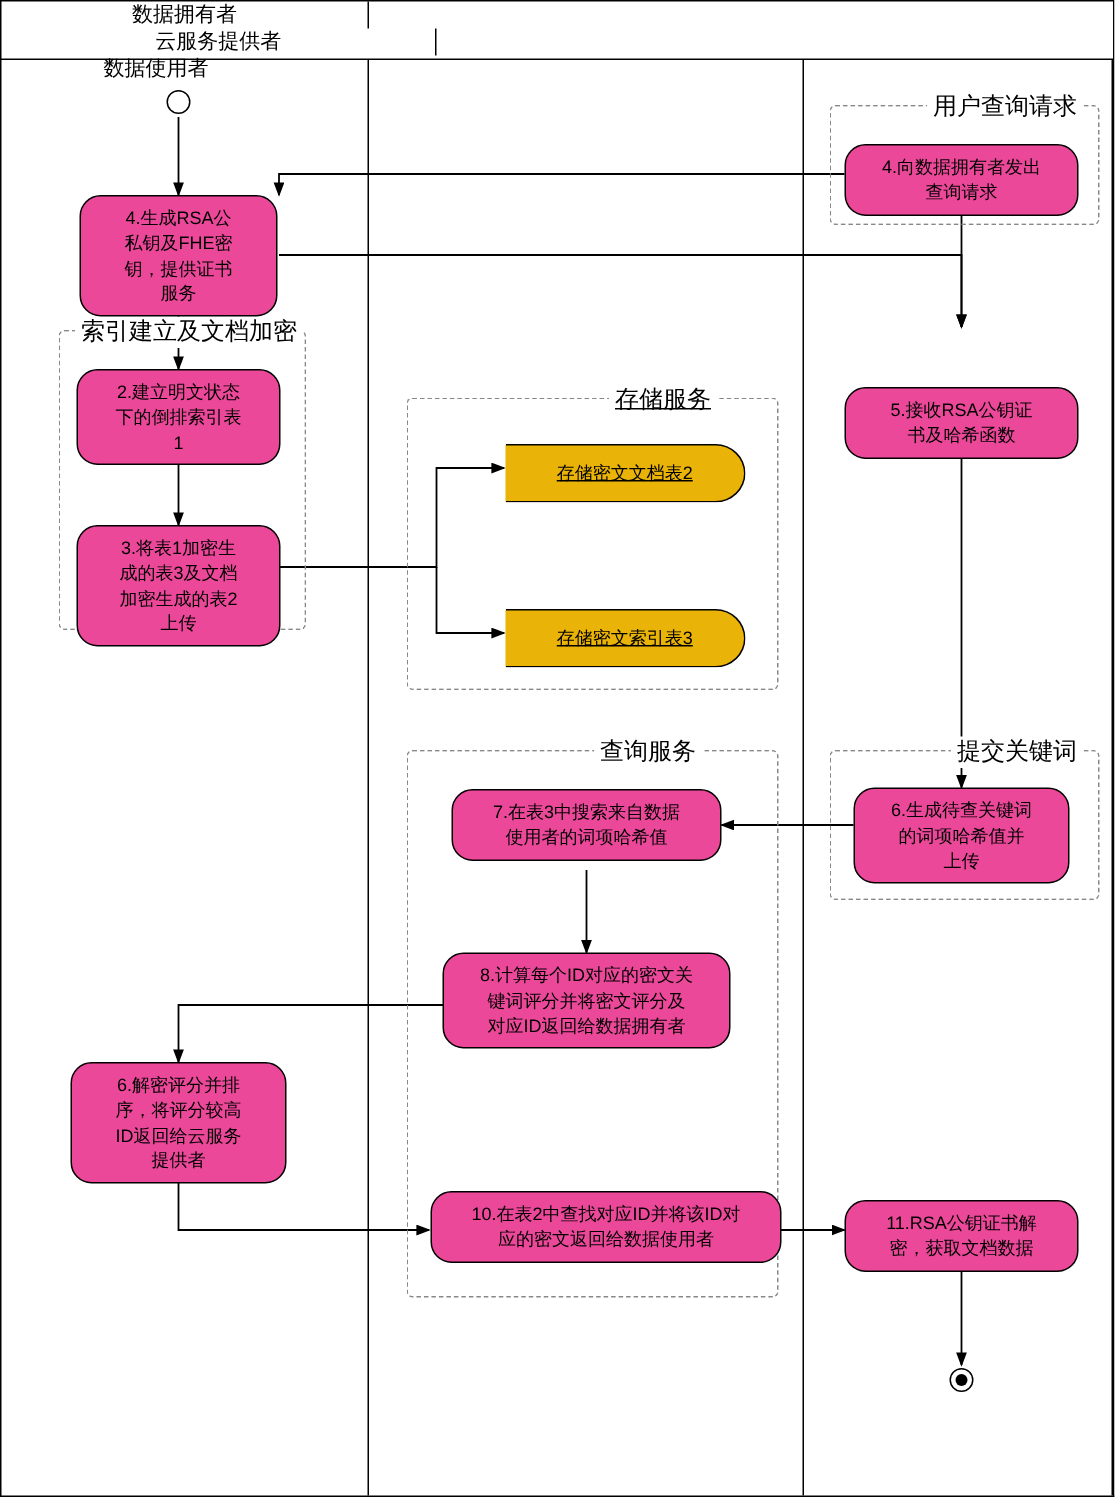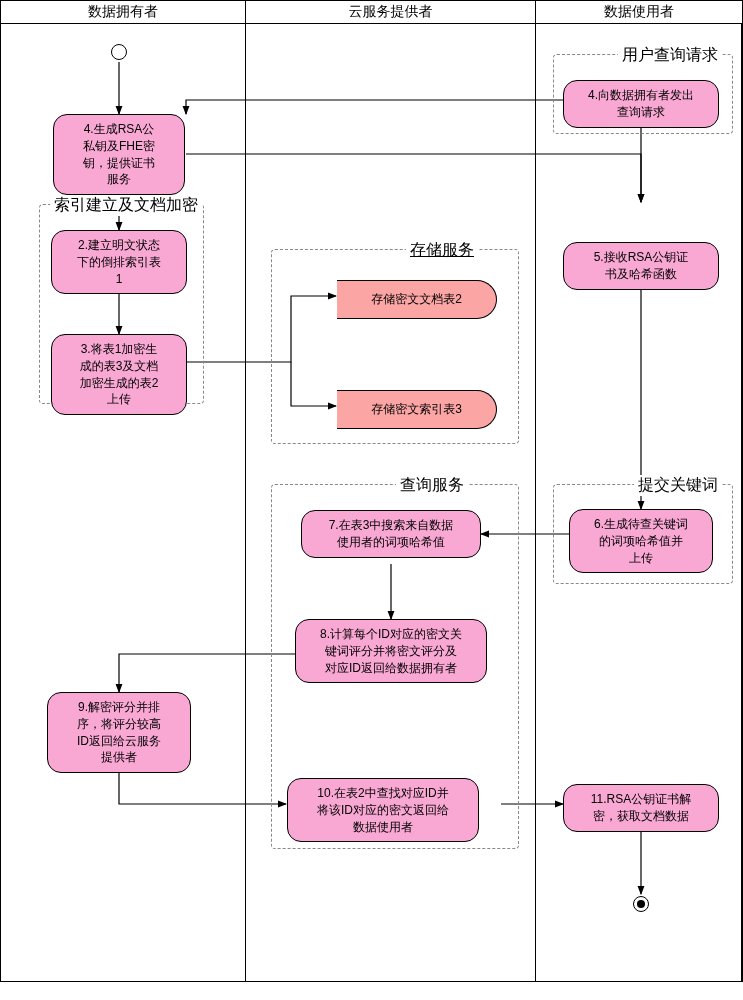--- a/index.html
+++ b/index.html
@@ -6,22 +6,23 @@
     body { 
       font-family: "Microsoft YaHei", SimSun, sans-serif; 
       font-size: 12px; 
       background: #fff; 
       width: 743px;
       height: 1000px;
       position: relative;
     }
     .lane-headers {
       display: flex;
-      height: 24px;
+      height: 40px;
       border: 1px solid #000;
+      flex-direction: column;
     }
     .lane-header {
       display: flex;
       align-items: center;
       justify-content: center;
       font-size: 14px;
       border-right: 1px solid #000;
     }
     .lane-header:last-child { border-right: none; }
     .lane1 { width: 245px; }
@@ -65,36 +66,37 @@
       border-radius: 50%;
       position: absolute;
       top: 2.5px;
       left: 2.5px;
     }
     
     .node {
       position: absolute;
       border: 1.5px solid #000;
       border-radius: 14px;
-      background: #f9a8d4;
+      background: #ec4899;
       padding: 6px 24px;
       text-align: center;
       font-size: 12px;
       line-height: 1.4;
     }
     
     .datastore {
       position: absolute;
       border: 1.5px solid #000;
       border-left: none;
       border-radius: 0 20px 20px 0 / 0 50% 50% 0;
-      background: #fca5a5;
+      background: #eab308;
       padding: 10px 16px 10px 16px;
       text-align: center;
       font-size: 12px;
+      text-decoration: underline;
     }
     
     .group {
       position: absolute;
       border: 1.5px dashed #888;
       border-radius: 4px;
     }
     .group-label {
       position: absolute;
       top: -10px;
@@ -179,27 +181,27 @@
   <div class="group" style="left:552px; top:460px; width:180px; height:100px;">
     <span class="group-label" style="right:10px;">提交关键词</span>
   </div>
 
   <div class="start-circle" style="left:110px; top:20px;"></div>
   <div class="end-circle" style="left:632px; top:872px;"></div>
 
   <div class="node" style="left:52px; top:90px; width:132px;">4.生成RSA公私钥及FHE密钥，提供证书服务</div>
   <div class="node" style="left:50px; top:206px; width:136px;">2.建立明文状态下的倒排索引表1</div>
   <div class="node" style="left:50px; top:310px; width:136px;">3.将表1加密生成的表3及文档加密生成的表2上传</div>
-  <div class="node" style="left:46px; top:668px; width:144px;">9.解密评分并排序，将评分较高ID返回给云服务提供者</div>
+  <div class="node" style="left:46px; top:668px; width:144px;">6.解密评分并排序，将评分较高ID返回给云服务提供者</div>
 
   <div class="datastore" style="left:336px; top:256px; width:160px;">存储密文文档表2</div>
   <div class="datastore" style="left:336px; top:366px; width:160px;">存储密文索引表3</div>
 
   <div class="node" style="left:300px; top:486px; width:180px;">7.在表3中搜索来自数据使用者的词项哈希值</div>
   <div class="node" style="left:294px; top:595px; width:192px;">8.计算每个ID对应的密文关键词评分并将密文评分及对应ID返回给数据拥有者</div>
-  <div class="node" style="left:286px; top:754px; width:192px;">10.在表2中查找对应ID并将该ID对应的密文返回给数据使用者</div>
+  <div class="node" style="left:286px; top:754px; width:234px;">10.在表2中查找对应ID并将该ID对应的密文返回给数据使用者</div>
 
   <div class="node" style="left:562px; top:56px; width:156px;">4.向数据拥有者发出查询请求</div>
   <div class="node" style="left:562px; top:178px; width:156px;margin-top:40px;">5.接收RSA公钥证书及哈希函数</div>
   <div class="node" style="left:568px; top:485px; width:144px;">6.生成待查关键词的词项哈希值并上传</div>
   <div class="node" style="left:562px; top:760px; width:156px;">11.RSA公钥证书解密，获取文档数据</div>
 
 </div>
 
 </body></html>

